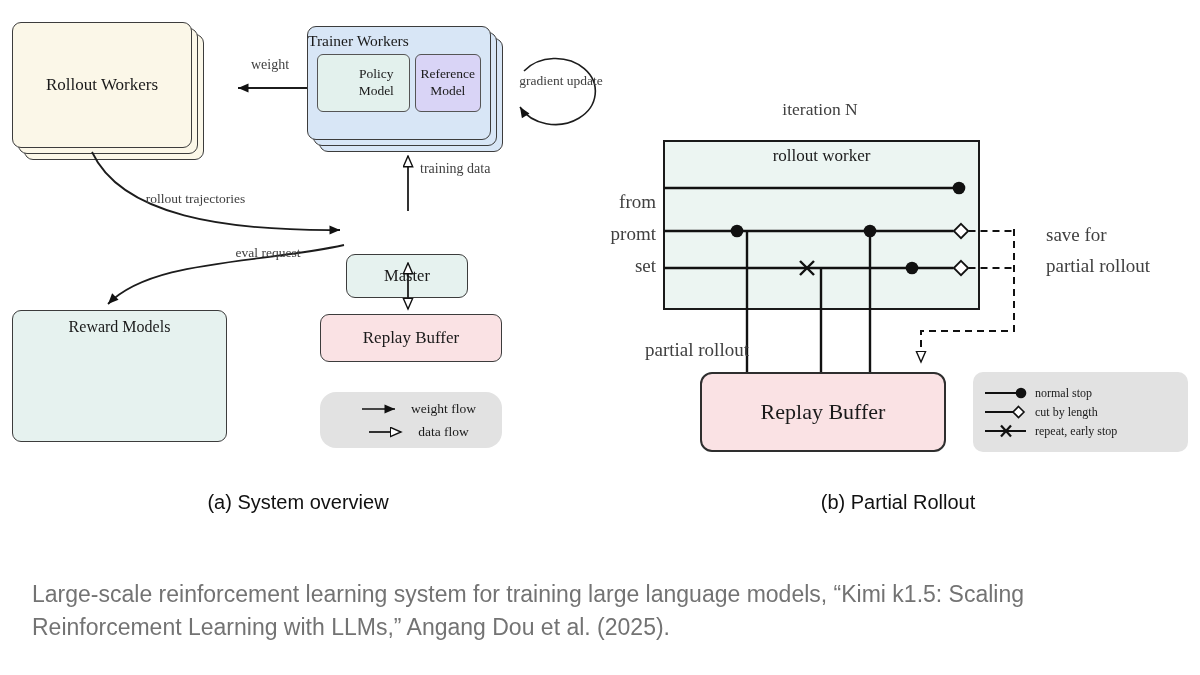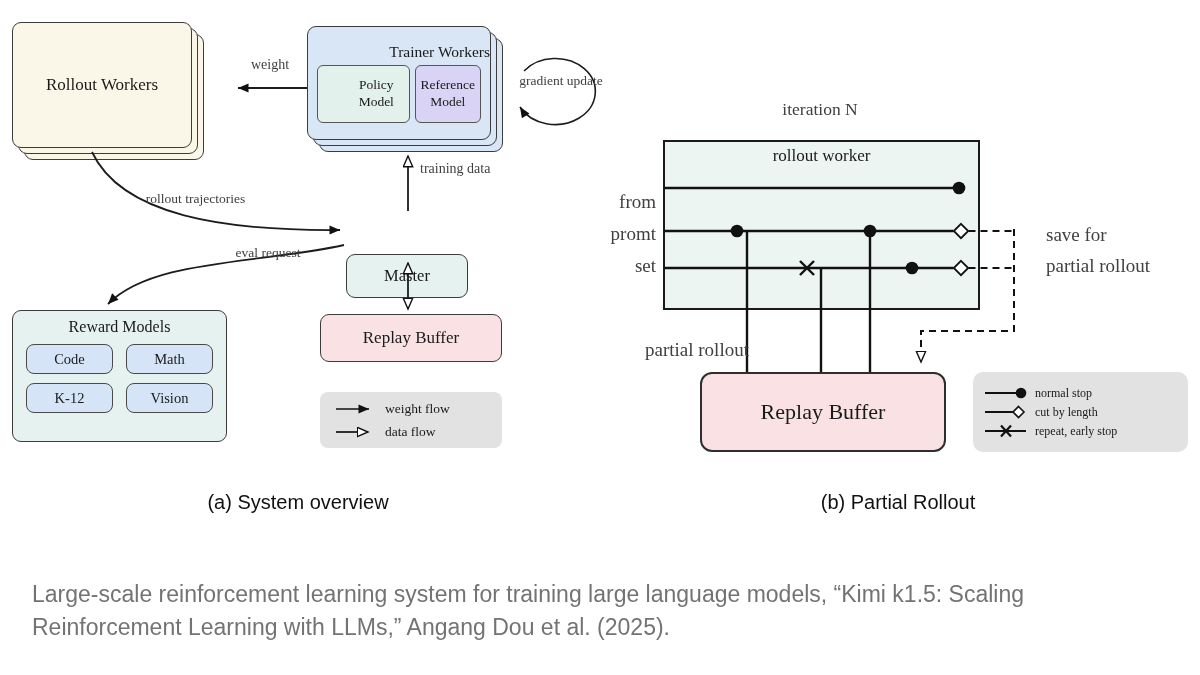--- a/index.html
+++ b/index.html
@@ -29,21 +29,21 @@
   #rw-stack .layer { width:180px; height:126px; background:var(--c-cream,#fbf7e8); }
   #rw-stack .l2 { left:12px; top:12px; }
   #rw-stack .l1 { left:6px;  top:6px;  }
   #rw-stack .l0 { left:0;    top:0;  display:flex; align-items:center; justify-content:center; font-size:17px; }
 
   #tw-stack { left:307px; top:26px; width:208px; height:138px; }
   #tw-stack .layer { width:184px; height:114px; background:var(--c-blue,#d8e6f6); }
   #tw-stack .l2 { left:12px; top:12px; }
   #tw-stack .l1 { left:6px;  top:6px;  }
   #tw-stack .l0 { left:0; top:0; display:flex; flex-direction:column; }
-  .tw-title { text-align:right; font-size:15.5px; padding-top:16px; }
+  .tw-title { text-align:left; font-size:15.5px; padding-top:5px; }
   .tw-models { display:flex; gap:5px; padding:4px 9px 0 9px; }
   .model-box {
     flex:1; height:58px; border:1.2px solid #555; border-radius:6px;
     display:flex; align-items:center; justify-content:center; text-align:center;
     font-size:13.5px; line-height:1.25;
   }
   .model-policy    { background:var(--c-mint_pale,#e3f1ed);padding-left:26px; }
   .model-reference { background:var(--c-lavender,#d9d4f6); }
 
   
@@ -54,21 +54,21 @@
                  flex-direction:column; justify-content:flex-start; }
   .reward-title { font-size:16px; padding-top:7px; }
   .reward-grid { display:grid; grid-template-columns:1fr 1fr; gap:9px 13px; padding:8px 13px 0 13px; width:100%; }
   .chip {
     height:30px; background:var(--c-chip_blue,#d6e4f8); border:1.2px solid #4a4a4a; border-radius:8px;
     display:flex; align-items:center; justify-content:center; font-size:14.5px;
   }
 
   
   #legend-a { left:320px; top:392px; width:182px; height:56px; background:var(--c-legend_gray,#e2e2e2);
-              border:none; border-radius:8px; flex-direction:column; align-items:flex-start;
+              border:none; border-radius:16px; flex-direction:column; align-items:center;
               justify-content:center; gap:7px; padding-left:14px; z-index:2; }
   .legend-row { display:flex; align-items:center; gap:9px; font-size:13.5px; }
 
   
   .edge-label { position:absolute; z-index:10; font-size:13.5px; color:#404040; }
   #lbl-weight   { left:236px; top:57px;  width:68px;  text-align:center; font-size:14px; }
   #lbl-gradient { left:519px; top:73px;  width:84px;  text-align:center; line-height:1.2; }
   #lbl-training { left:420px; top:161px; font-size:14px; }
   #lbl-rt       { left:118px; top:191px; width:155px; text-align:center; }
   #lbl-eval     { left:213px; top:245px; width:110px; text-align:center; }
@@ -122,26 +122,20 @@
         <div class="model-box model-policy">Policy Model</div>
         <div class="model-box model-reference">Reference Model</div>
       </div>
     </div>
   </div>
 
   <div id="master-box" class="box">Master</div>
 
   <div id="reward-box" class="box">
     <div class="reward-title">Reward Models</div>
-    <div class="reward-grid">
-      <div class="chip">Code</div>
-      <div class="chip">Math</div>
-      <div class="chip">K-12</div>
-      <div class="chip">Vision</div>
-    </div>
   </div>
 
   <div id="replay-a" class="box">Replay Buffer</div>
 
   <div id="legend-a" class="box">
     <div class="legend-row">
       <svg width="42" height="12">
         <line x1="2" y1="6" x2="35" y2="6" stroke="#111" stroke-width="1.7" marker-end="url(#mFilled)"></line>
       </svg>
       <span>weight flow</span>

